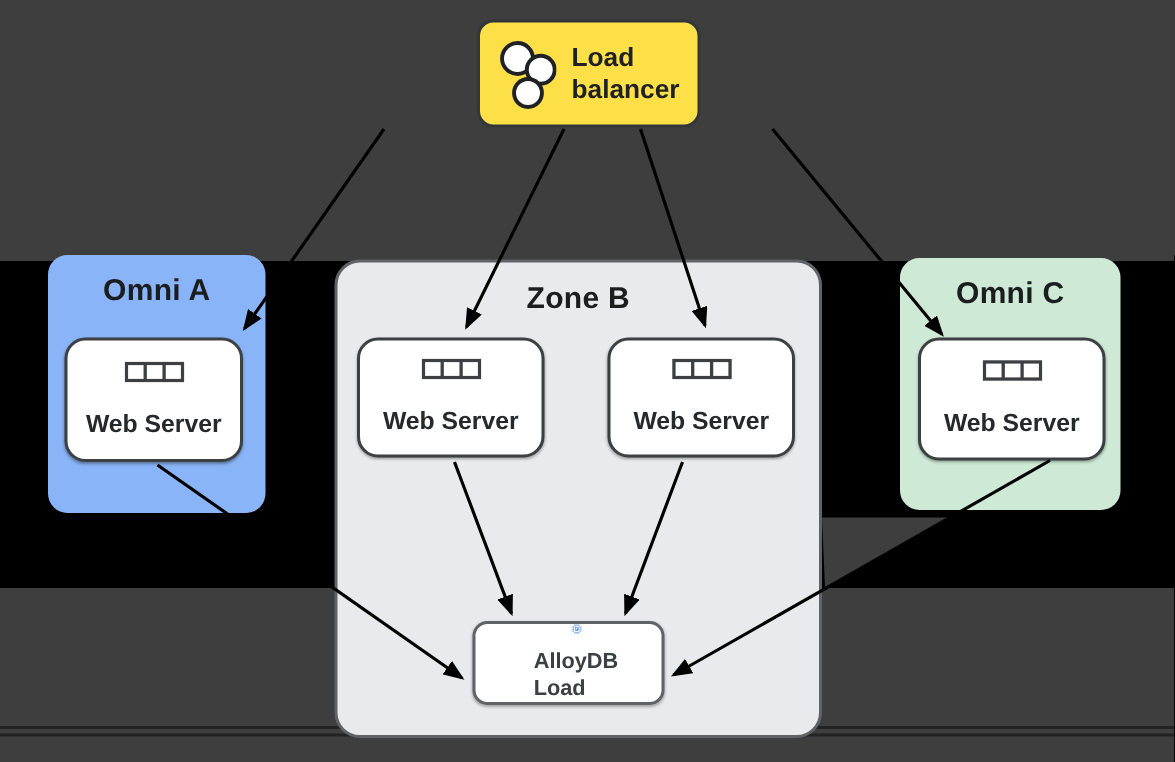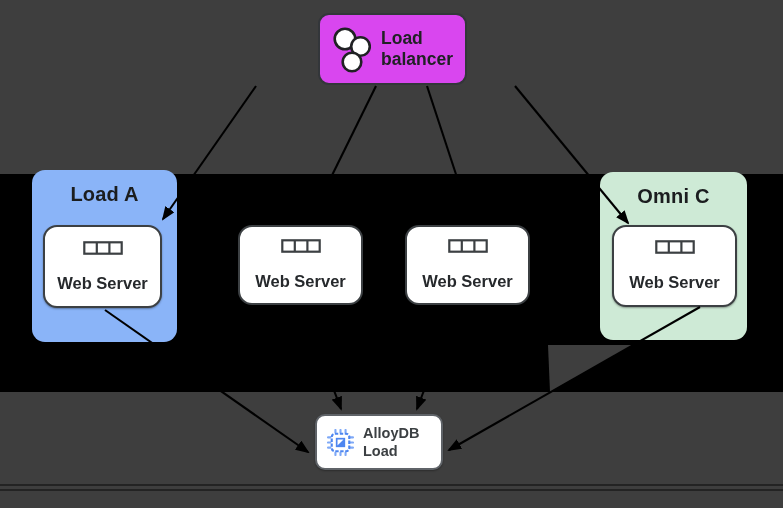--- a/index.html
+++ b/index.html
@@ -35,58 +35,61 @@
     gap:19px;box-shadow:0 1px 2px rgba(0,0,0,.35);
   }
   .ws-a{left:43px;top:225px;width:119px;height:83px;}
   .ws-b1{left:238px;top:225px;width:125px;height:80px;}
   .ws-b2{left:405px;top:225px;width:125px;height:80px;}
   .ws-c{left:612px;top:225px;width:125px;height:82px;}
   .ws-label{font-size:16.5px;font-weight:700;color:#26292c;}
 
   .lb-node{
     position:absolute;left:318px;top:13px;width:149px;height:72px;
-    background:#d946ef;border:2.5px solid #33363a;border-radius:11px;box-sizing:border-box;
+    background:#fde047;border:2.5px solid #33363a;border-radius:11px;box-sizing:border-box;
     display:flex;flex-direction:row;align-items:center;gap:10px;padding-left:12px;
   }
   .lb-label{font-size:17.5px;font-weight:700;color:#202124;line-height:1.22;width:82px;}
 
   .db-node{
     position:absolute;left:315px;top:414px;width:128px;height:56px;
     background:#fff;border:2px solid #5f6368;border-radius:10px;box-sizing:border-box;
-    display:flex;flex-direction:row;align-items:center;gap:9px;padding-left:10px;
+    display:flex;flex-direction:column;align-items:center;gap:9px;padding-left:10px;
     box-shadow:0 1px 2px rgba(0,0,0,.3);
   }
   .db-label{font-size:14.5px;font-weight:700;color:#3c4043;line-height:1.25;}
 
   .arrows{position:absolute;left:0;top:0;pointer-events:none;}
 </style>
 </head>
 <body>
 
 <div class="canvas">
 
   <div class="bg-zone-row"></div>
   <div class="bg-bottom"></div>
   <div class="bg-black-band"></div>
   <div class="hr-line hr-1"></div>
   <div class="hr-line hr-2"></div>
 
   <div class="zone zone-a">
-    <div class="zone-label">Load A</div>
+    <div class="zone-label">Omni A</div>
   </div>
   <div class="node ws-a">
     <svg width="40" height="14" viewBox="0 0 40 14">
       <rect x="1.3" y="1.3" width="37.4" height="11.4" fill="#fff" stroke="#3c4043" stroke-width="2.2"></rect>
       <line x1="13.8" y1="1.3" x2="13.8" y2="12.7" stroke="#3c4043" stroke-width="2.2"></line>
       <line x1="26.4" y1="1.3" x2="26.4" y2="12.7" stroke="#3c4043" stroke-width="2.2"></line>
     </svg>
     <div class="ws-label">Web Server</div>
   </div>
 
+  <div class="zone zone-b">
+    <div class="zone-label">Zone B</div>
+  </div>
   <div class="node ws-b1">
     <svg width="40" height="14" viewBox="0 0 40 14">
       <rect x="1.3" y="1.3" width="37.4" height="11.4" fill="#fff" stroke="#3c4043" stroke-width="2.2"></rect>
       <line x1="13.8" y1="1.3" x2="13.8" y2="12.7" stroke="#3c4043" stroke-width="2.2"></line>
       <line x1="26.4" y1="1.3" x2="26.4" y2="12.7" stroke="#3c4043" stroke-width="2.2"></line>
     </svg>
     <div class="ws-label">Web Server</div>
   </div>
   <div class="node ws-b2">
     <svg width="40" height="14" viewBox="0 0 40 14">

